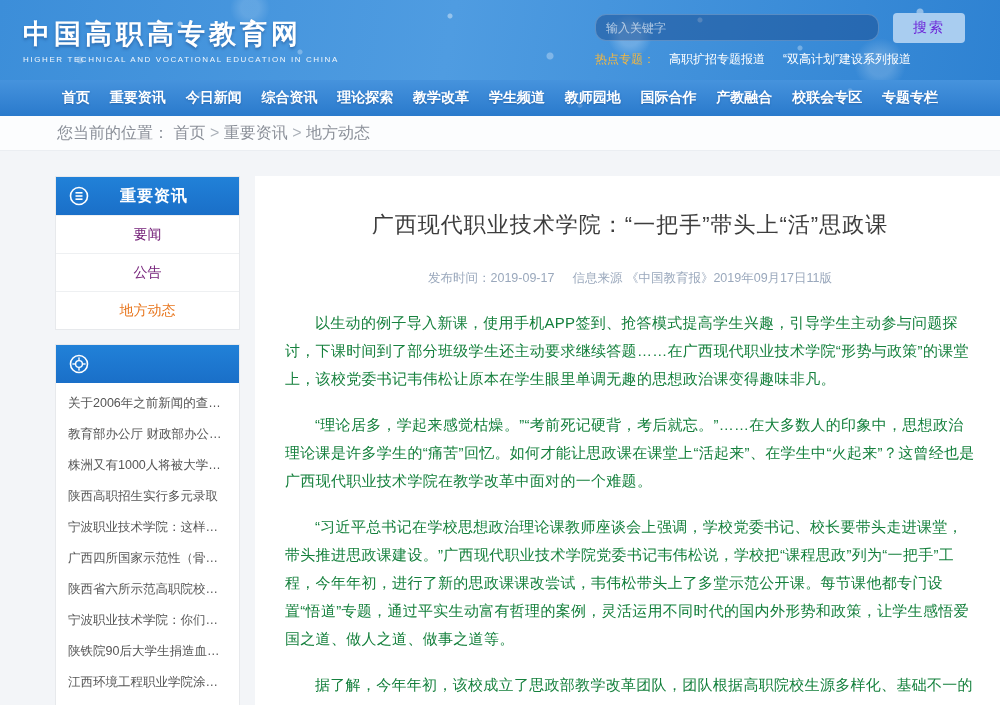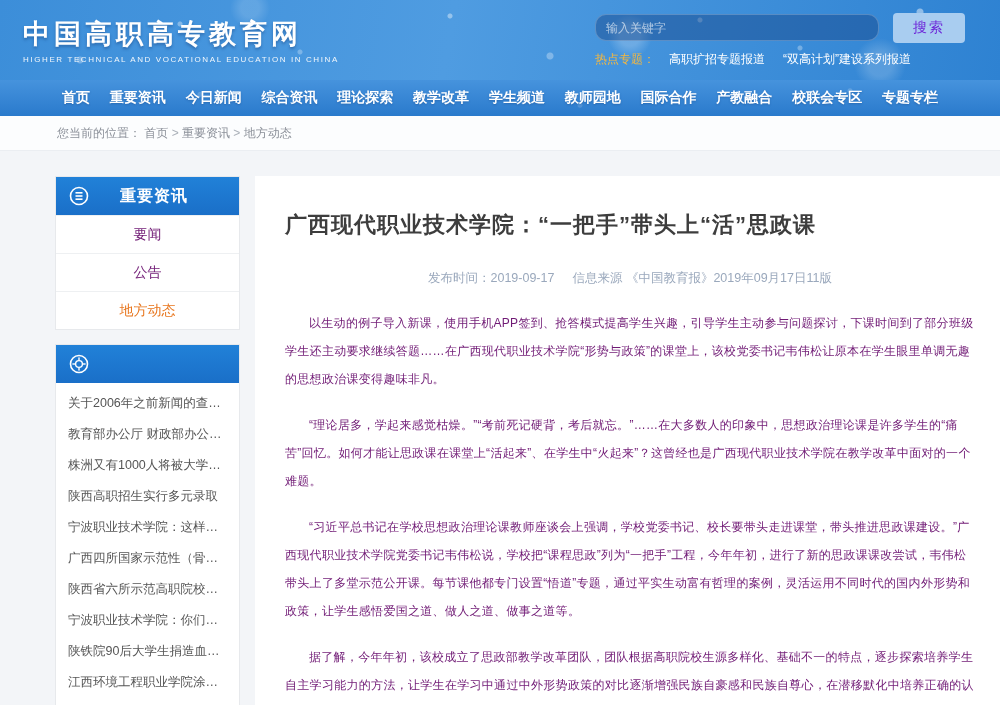--- a/index.html
+++ b/index.html
@@ -54,21 +54,21 @@
       radial-gradient(circle at 58% 70%, rgba(255,255,255,.15) 0 2px, rgba(255,255,255,0) 3px),
       radial-gradient(circle at 85% 30%, rgba(255,255,255,.18) 0 2px, rgba(255,255,255,0) 3px),
       linear-gradient(180deg,#4693dd 0%,#2a7acc 100%);
   }
   .nav-item { color:#fff; font-size:14px; font-weight:bold; cursor:pointer;
               text-shadow:0 1px 2px rgba(20,60,120,.35); }
 
   
   .crumb-bar {
     height:35px; background:#fcfdfe; border-bottom:1px solid #ebeef2;
-    display:flex; align-items:center; padding-left:57px; font-size:12px; color:#8b9099;
+    display:flex; align-items:center; padding-left:57px; font-size:16px; color:#8b9099;
   }
   .crumb { color:#8b9099; cursor:pointer; }
   .crumb:not(:last-child)::after { content:" > "; color:#aab0b8; cursor:default; }
 
   
   .content { display:flex; align-items:flex-start; padding:25px 0 0 55px; }
 
   .sidebar { width:185px; flex:none; }
   .side-box { background:#fff; border:1px solid #e7e9ec; }
   .side-box + .side-box { margin-top:14px; }
@@ -88,26 +88,26 @@
   .menu-item.active { color:#e8761e; }
 
   .rank-list { padding:5px 0 7px 0; }
   .rank-item {
     padding:7px 12px; font-size:12.5px; color:#555; cursor:pointer;
     white-space:nowrap; overflow:hidden; text-overflow:ellipsis;
   }
 
   .main-panel { flex:1; background:#fff; margin-left:15px; min-height:530px;
                 padding:34px 25px 0 30px; }
-  .article-title { text-align:left; font-size:22px; font-weight:bold; color:#3d3d3d;
+  .article-title { text-align:center; font-size:22px; font-weight:normal; color:#3d3d3d;
                    letter-spacing:1px; }
   .article-meta { text-align:center; margin-top:30px; font-size:12.5px; color:#9aa8bc;
                   display:flex; justify-content:center; gap:18px; }
   .article-body { margin-top:22px; }
-  .article-body p { text-indent:2em; font-size:12px; line-height:28px; color:#701a75;
+  .article-body p { text-indent:2em; font-size:15px; line-height:28px; color:#15803d;
                     margin-top:18px; letter-spacing:.3px; }
 </style>
 </head>
 <body>
 
 <div class="hero">
   <div class="logo-block">
     <div class="logo-title">中国高职高专教育网</div>
     <div class="logo-sub">HIGHER TECHNICAL AND VOCATIONAL EDUCATION IN CHINA</div>
   </div>

